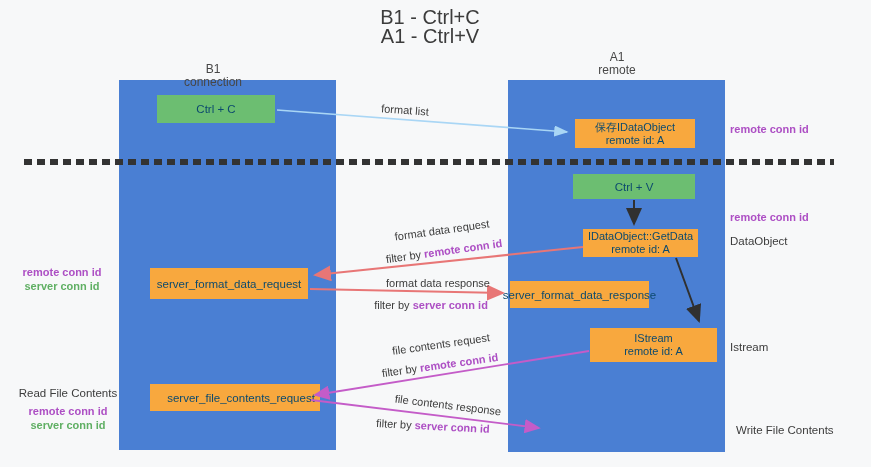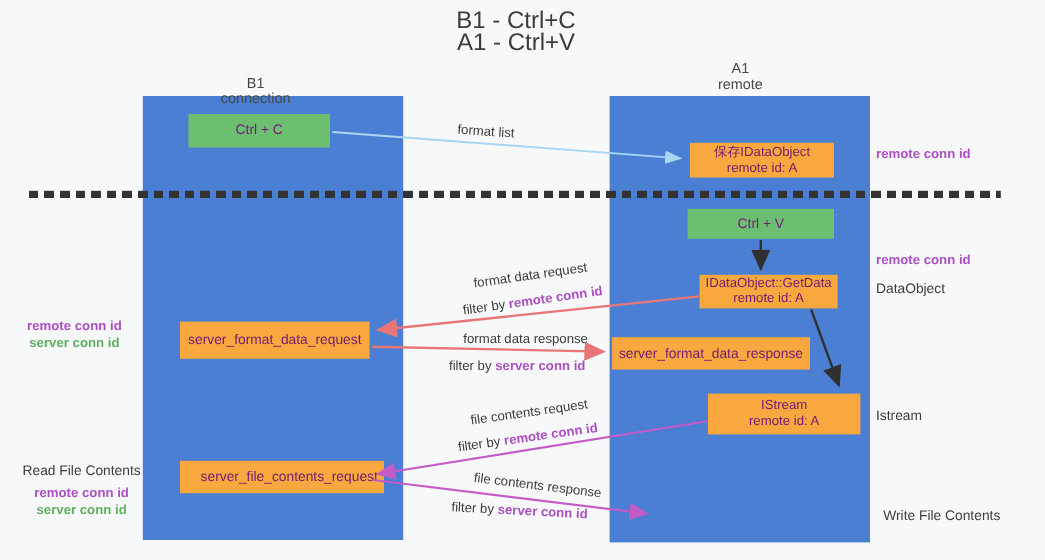--- a/index.html
+++ b/index.html
@@ -16,32 +16,32 @@
   .col-header.left{left:213px;margin-top:12px;}
   .col-header.right{left:617px;}
   
   .column{position:absolute;top:80px;width:217px;background:#4a7fd3;z-index:1;}
   .column.left{left:119px;height:370px;}
   .column.right{left:508px;height:372px;}
   
   .dashed{position:absolute;left:24px;top:159px;width:810px;height:6px;z-index:5;
     background-image:repeating-linear-gradient(90deg,#333 0 8px,transparent 8px 13px);}
   
-  .node{position:absolute;z-index:6;color:#701a75;display:flex;flex-direction:column;
+  .node{position:absolute;z-index:6;color:#0c4a6e;display:flex;flex-direction:column;
     align-items:center;justify-content:center;text-align:center;}
   .node.orange{background:#f8a83e;}
   .node.green{background:#6cbe71;}
   .node .l1,.node .l2{font-size:11px;line-height:13px;}
   .node .single{font-size:11.5px;}
   #node-ctrl-c{left:157px;top:95px;width:118px;height:28px;}
   #node-save-dataobject{left:575px;top:119px;width:120px;height:29px;}
   #node-ctrl-v{left:573px;top:174px;width:122px;height:25px;justify-content:center;}
   #node-getdata{left:583px;top:229px;width:115px;height:28px;}
   #node-format-request{left:150px;top:268px;width:158px;height:31px;}
-  #node-format-response{left:510px;top:281px;width:165px;height:27px;}
+  #node-format-response{left:510px;top:281px;width:139px;height:27px;}
   #node-istream{left:590px;top:328px;width:127px;height:34px;}
   #node-file-request{left:150px;top:384px;width:158px;height:27px;padding-left:12px;}
   #node-file-response{left:545px;top:416px;width:161px;height:27px;}
   
   svg.arrows{position:absolute;left:0;top:0;z-index:7;pointer-events:none;}
   
   .flabel{position:absolute;z-index:8;white-space:nowrap;font-size:11px;color:#3c3c3c;}
   .flabel b.purple{color:#ad4fc4;font-weight:bold;}
   .center{transform:translate(-50%,-50%);}
   #lbl-format-list{left:405px;top:110px;transform:translate(-50%,-50%) rotate(4deg);}

